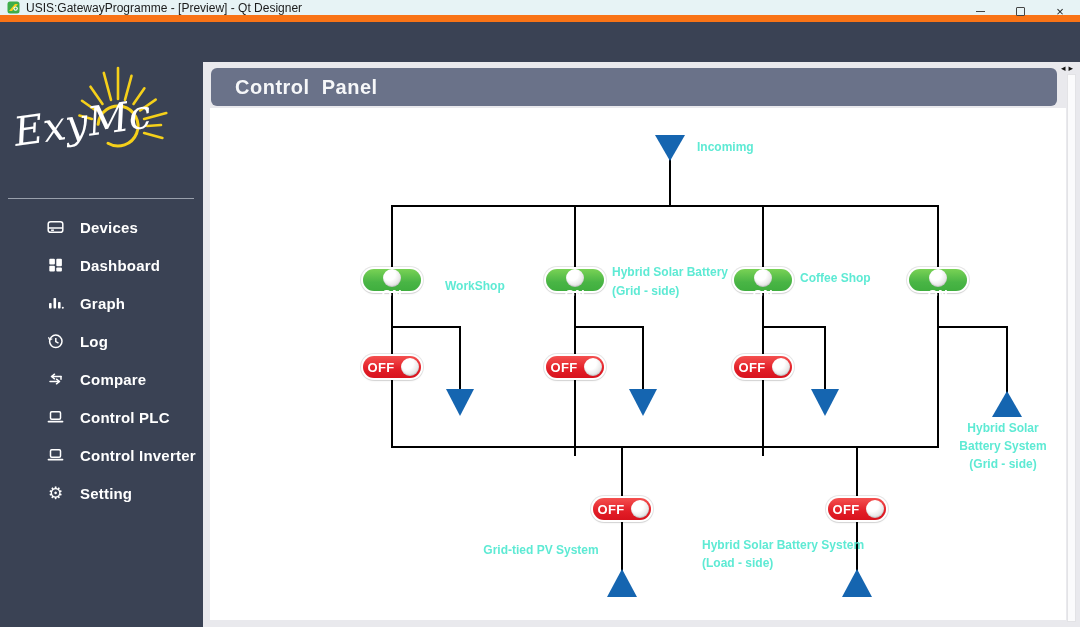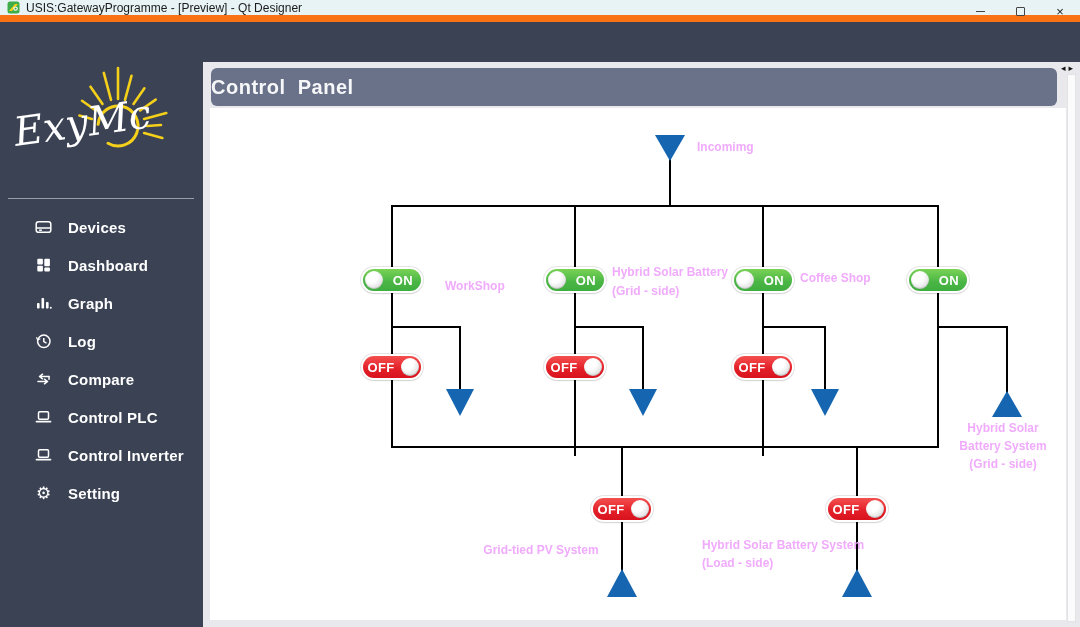--- a/index.html
+++ b/index.html
@@ -17,45 +17,45 @@
   .glyph-max { width:9px; height:9px; border:1px solid #444; border-radius:1px; display:block; }
   .glyph-close { font-size:13px; line-height:1; color:#222; }
 
   
   .left-strip { position:absolute; left:0; top:22px; width:5px; height:605px; background:#6e7480; z-index:5; }
 
   
   .sidebar { position:absolute; left:0; top:22px; width:203px; height:605px; background:#3a4254; z-index:10; }
   .logo-box { position:relative; width:203px; height:165px; }
   .divider { position:absolute; left:8px; top:176px; width:186px; border-top:1px solid #99a0ac; }
-  .menu { position:absolute; left:4px; top:186px; width:212px; }
+  .menu { position:absolute; left:16px; top:186px; width:212px; }
   .menu-item { display:flex; align-items:center; height:38px; padding-left:30px; cursor:pointer; color:#fff; }
   .menu-item .mi-icon { width:19px; height:18px; display:flex; align-items:center; justify-content:center; flex:0 0 19px; }
   .menu-item .mi-label { font-size:15px; font-weight:bold; margin-left:15px; letter-spacing:.2px; }
   .gear-glyph { font-size:17px; line-height:1; color:#fff; font-family:"DejaVu Sans", sans-serif; }
 
   
   .main { position:absolute; left:203px; top:62px; width:877px; height:565px; background:#e9e9ed; z-index:8; }
   .scroll-arrows { position:absolute; right:4px; top:1px; font-size:9px; color:#111; letter-spacing:3px;
     font-family:"DejaVu Sans", sans-serif; cursor:pointer; z-index:12; }
   .v-scroll-track { position:absolute; right:4px; top:12px; width:9px; height:548px; background:#fbfbfc; border:1px solid #e3e3e6; }
   .header { position:absolute; left:8px; top:6px; width:846px; height:38px; background:#6a7289; border-radius:6px;
     display:flex; align-items:center; z-index:11; }
-  .header .htitle { color:#f6f7f9; font-size:20px; font-weight:bold; white-space:pre; letter-spacing:.5px; }
+  .header .htitle { color:#f6f7f9; font-size:20px; font-weight:bold; margin-left:24px; white-space:pre; letter-spacing:.5px; }
   .panel { position:absolute; left:7px; top:46px; width:856px; height:512px; background:#ffffff; z-index:9; }
 
   
   .diagram-svg { position:absolute; left:0; top:0; width:1080px; height:627px; z-index:20; pointer-events:none; }
-  .dlabel { position:absolute; z-index:22; font-size:12px; font-weight:bold; color:#f0abfc; white-space:nowrap; }
+  .dlabel { position:absolute; z-index:22; font-size:12px; font-weight:bold; color:#5eead4; white-space:nowrap; }
 
   
   .toggle { position:absolute; width:58px; height:22px; border-radius:12px; display:flex; align-items:center;
     z-index:25; cursor:pointer; color:#fff; font-weight:bold; font-size:13px; letter-spacing:.4px;
     box-shadow:0 0 0 2px #ffffff, 0 0 0 3px rgba(0,0,0,0.10), 0 2px 3px rgba(0,0,0,0.18); }
-  .toggle.on  { background:linear-gradient(180deg,#79d255 0%, #49b545 60%, #3fae3e 100%); }
+  .toggle.on  { background:linear-gradient(180deg,#79d255 0%, #49b545 60%, #3fae3e 100%);flex-direction:column; }
   .toggle.off { background:linear-gradient(180deg,#f4504f 0%, #e21e27 60%, #d8131e 100%);align-items:center; }
   .knob { width:18px; height:18px; border-radius:50%; flex:0 0 18px; margin:0 2px;
     background:radial-gradient(circle at 35% 30%, #ffffff 35%, #ececec 60%, #c9c9c9 100%);
     box-shadow:inset 0 -1px 1px rgba(0,0,0,0.15); }
   .tlabel { flex:1; text-align:center; }
 </style>
 </head>
 <body>
 
 <div class="page">

